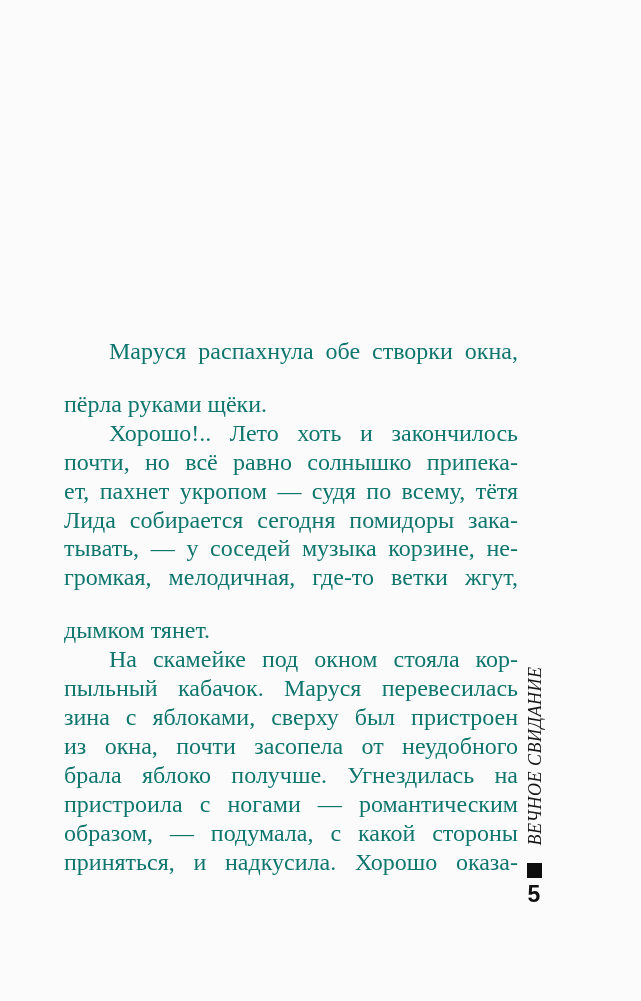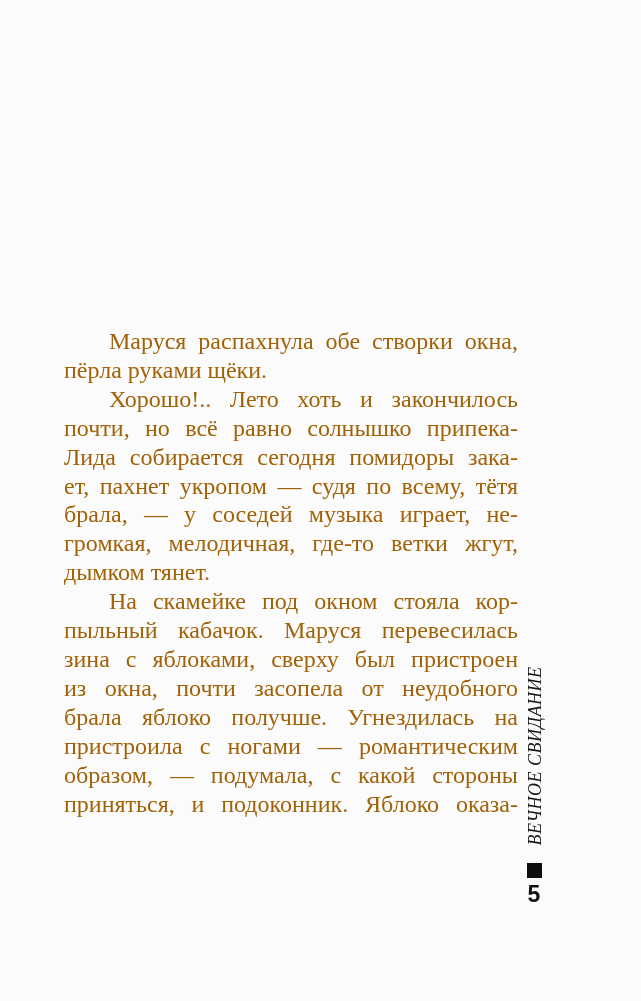--- a/index.html
+++ b/index.html
@@ -14,34 +14,35 @@
     overflow: hidden;
     font-family: "Liberation Serif", serif;
   }
   .book-page {
     position: absolute;
     inset: 0;
   }
   .text-block {
     position: absolute;
     left: 64px;
-    top: 327px;
+    top: 337px;
     width: 454px;
-    color: #a16207;
+    color: #0f766e;
     font-size: 24px;
     line-height: 28.9px;
   }
   .ln {
     text-align: justify;
     text-align-last: justify;
     white-space: normal;
   }
   .ln.end {
     text-align: left;
     text-align-last: left;
+    margin-top: 24px;
   }
   .ln.first {
     text-indent: 45px;
   }
   .running-title {
     position: absolute;
     left: 535px;
     top: 756px;
     transform: translate(-50%, -50%) rotate(-90deg);
     transform-origin: center;
@@ -80,36 +81,36 @@
   <div class="text-block">
 
     <div>
       <div class="ln first">Маруся распахнула обе створки окна,</div>
       <div class="ln end">пёрла руками щёки.</div>
     </div>
 
     <div>
       <div class="ln first">Хорошо!.. Лето хоть и закончилось</div>
       <div class="ln">почти, но всё равно солнышко припека-</div>
+      <div class="ln">ет, пахнет укропом — судя по всему, тётя</div>
       <div class="ln">Лида собирается сегодня помидоры зака-</div>
-      <div class="ln">ет, пахнет укропом — судя по всему, тётя</div>
-      <div class="ln">брала, — у соседей музыка играет, не-</div>
+      <div class="ln">тывать, — у соседей музыка корзине, не-</div>
       <div class="ln">громкая, мелодичная, где-то ветки жгут,</div>
       <div class="ln end">дымком тянет.</div>
     </div>
 
     <div>
       <div class="ln first">На скамейке под окном стояла кор-</div>
       <div class="ln">пыльный кабачок. Маруся перевесилась</div>
       <div class="ln">зина с яблоками, сверху был пристроен</div>
       <div class="ln">из окна, почти засопела от неудобного</div>
       <div class="ln">брала яблоко получше. Угнездилась на</div>
       <div class="ln">пристроила с ногами — романтическим</div>
       <div class="ln">образом, — подумала, с какой стороны</div>
-      <div class="ln">приняться, и подоконник. Яблоко оказа-</div>
+      <div class="ln">приняться, и надкусила. Хорошо оказа-</div>
     </div>
 
   </div>
 
   <div class="running-title">ВЕЧНОЕ СВИДАНИЕ</div>
 
   <div class="section-marker"></div>
 
   <div class="page-number">5</div>
 

